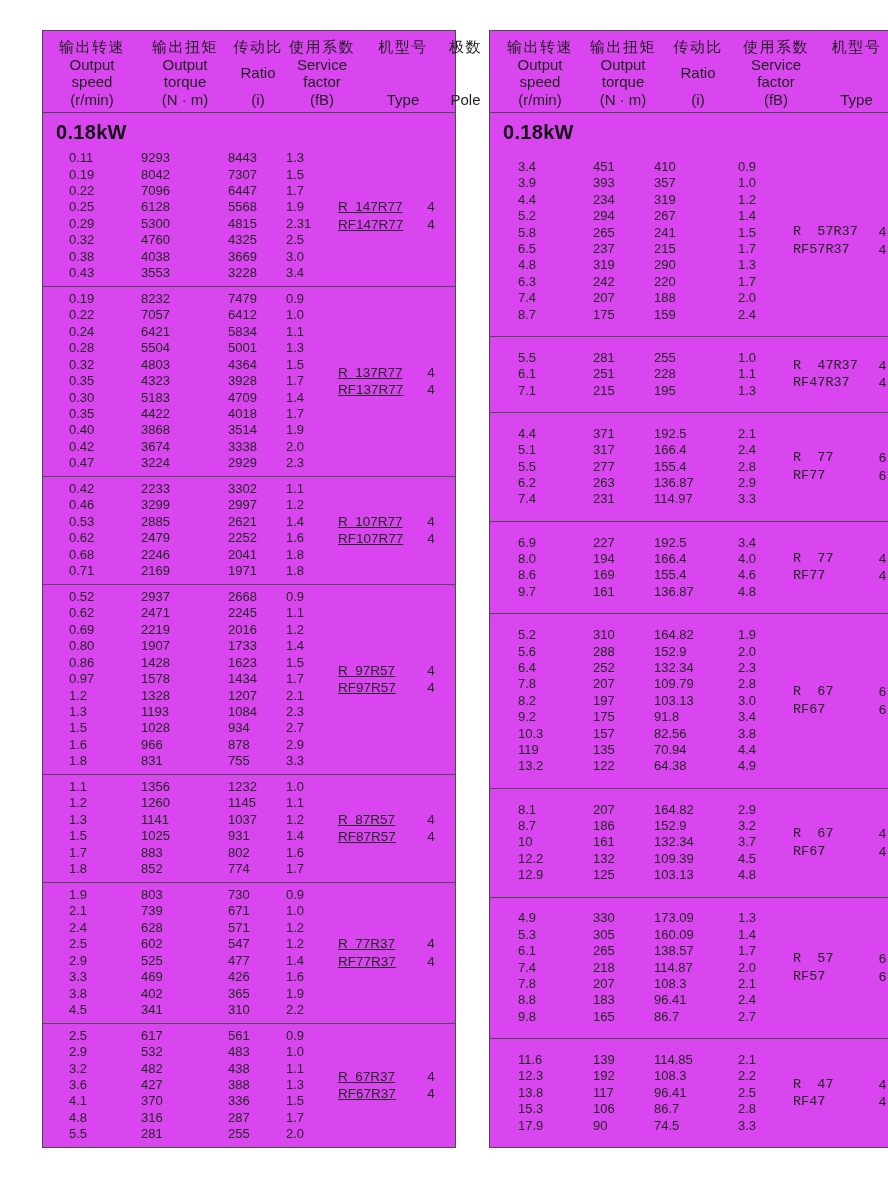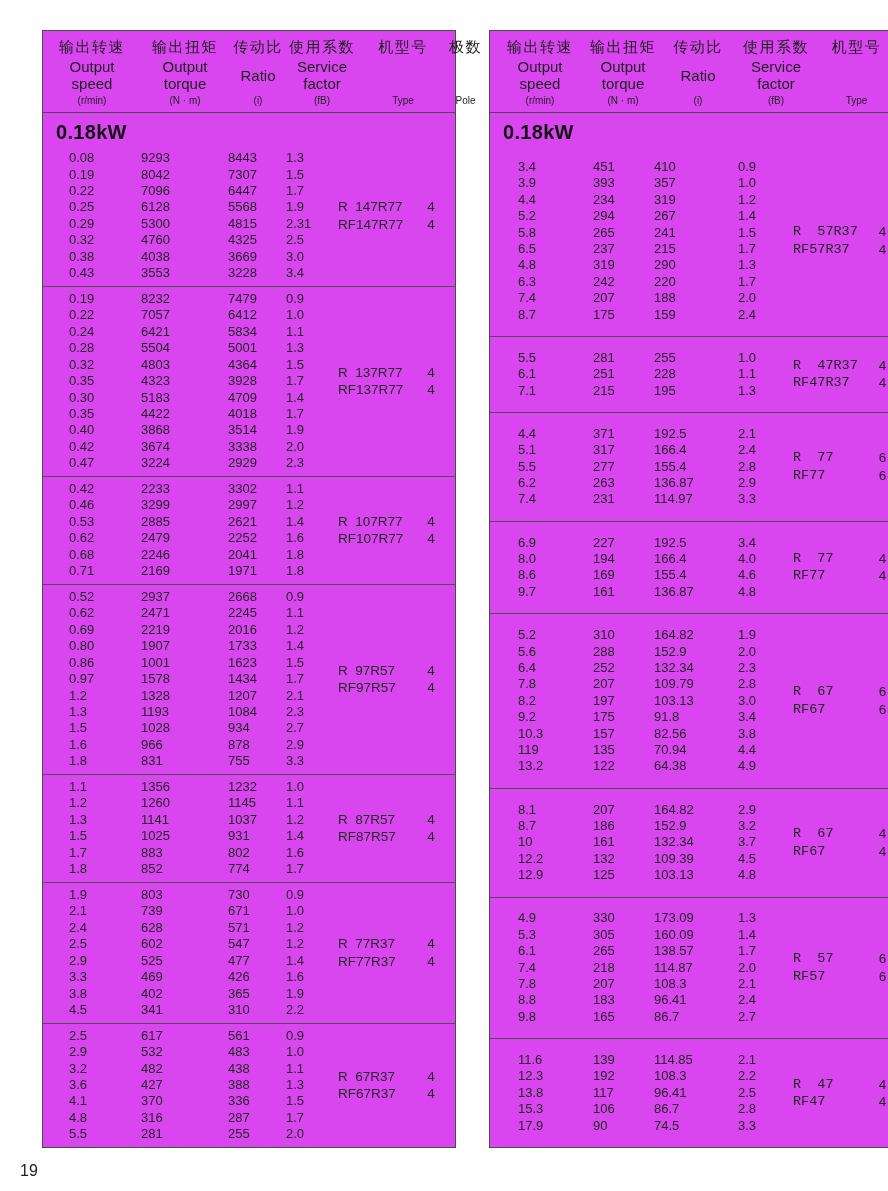--- a/index.html
+++ b/index.html
@@ -43,21 +43,21 @@
   .hcell {
     display: flex;
     flex-direction: column;
     justify-content: space-between;
     align-items: center;
     text-align: center;
     height: 100%;
   }
   .hzh   { font-size: 15px; letter-spacing: 1.5px; white-space: nowrap; }
   .hen   { font-size: 15px; line-height: 1.12; white-space: pre-line; }
-  .hunit { font-size: 10px; white-space: nowrap; }
+  .hunit { font-size: 15px; white-space: nowrap; }
 
   .tbody { flex: 1 1 auto; display: flex; flex-direction: column; }
 
   .section-title {
     flex: 0 0 auto;
     font-size: 20px;
     font-weight: bold;
     color: #111;
     padding: 8px 0 2px 13px;
     letter-spacing: 0.3px;
@@ -80,21 +80,21 @@
   .t-left  .rows { grid-template-columns: 72px 87px 58px 52px; margin-left: 26px; }
   .t-right .rows { grid-template-columns: 75px 61px 84px 55px; margin-left: 28px; }
   .cell { white-space: nowrap; }
 
   .typeblock {
     font-size: 13.5px;
     line-height: 17.5px;
     white-space: pre;
     color: #262626;
   }
-  .t-left  .typeblock { width: 96px; }
+  .t-left  .typeblock { width: 96px; text-decoration: underline; }
   .t-right .typeblock { width: 91px; font-family: Liberation Mono, monospace; }
 
   .poleblock {
     width: 30px;
     font-size: 13.5px;
     line-height: 17.5px;
     white-space: pre;
     color: #262626;
   }
 
@@ -143,21 +143,21 @@
           <div class="hcell">
             <div class="hzh">极数</div>
             <div class="hen"></div>
             <div class="hunit">Pole</div>
           </div>
         </div>
       <div class="tbody" data-table="left_table">
           <div class="section-title">0.18kW</div>
           <div class="group">
             <div class="rows">
-              <div class="cell">0.08</div>
+              <div class="cell">0.11</div>
               <div class="cell">9293</div>
               <div class="cell">8443</div>
               <div class="cell">1.3</div>
               <div class="cell">0.19</div>
               <div class="cell">8042</div>
               <div class="cell">7307</div>
               <div class="cell">1.5</div>
               <div class="cell">0.22</div>
               <div class="cell">7096</div>
               <div class="cell">6447</div>
@@ -284,21 +284,21 @@
               <div class="cell">1.1</div>
               <div class="cell">0.69</div>
               <div class="cell">2219</div>
               <div class="cell">2016</div>
               <div class="cell">1.2</div>
               <div class="cell">0.80</div>
               <div class="cell">1907</div>
               <div class="cell">1733</div>
               <div class="cell">1.4</div>
               <div class="cell">0.86</div>
-              <div class="cell">1001</div>
+              <div class="cell">1428</div>
               <div class="cell">1623</div>
               <div class="cell">1.5</div>
               <div class="cell">0.97</div>
               <div class="cell">1578</div>
               <div class="cell">1434</div>
               <div class="cell">1.7</div>
               <div class="cell">1.2</div>
               <div class="cell">1328</div>
               <div class="cell">1207</div>
               <div class="cell">2.1</div>
@@ -727,14 +727,13 @@
             <div class="typeblock">R  47
 RF47</div>
             <div class="poleblock">4
 4</div>
           </div>
         </div>
     </div>
 
   </div>
 
-  <div class="pagenum">19</div>
 </div>
 
 </body></html>

